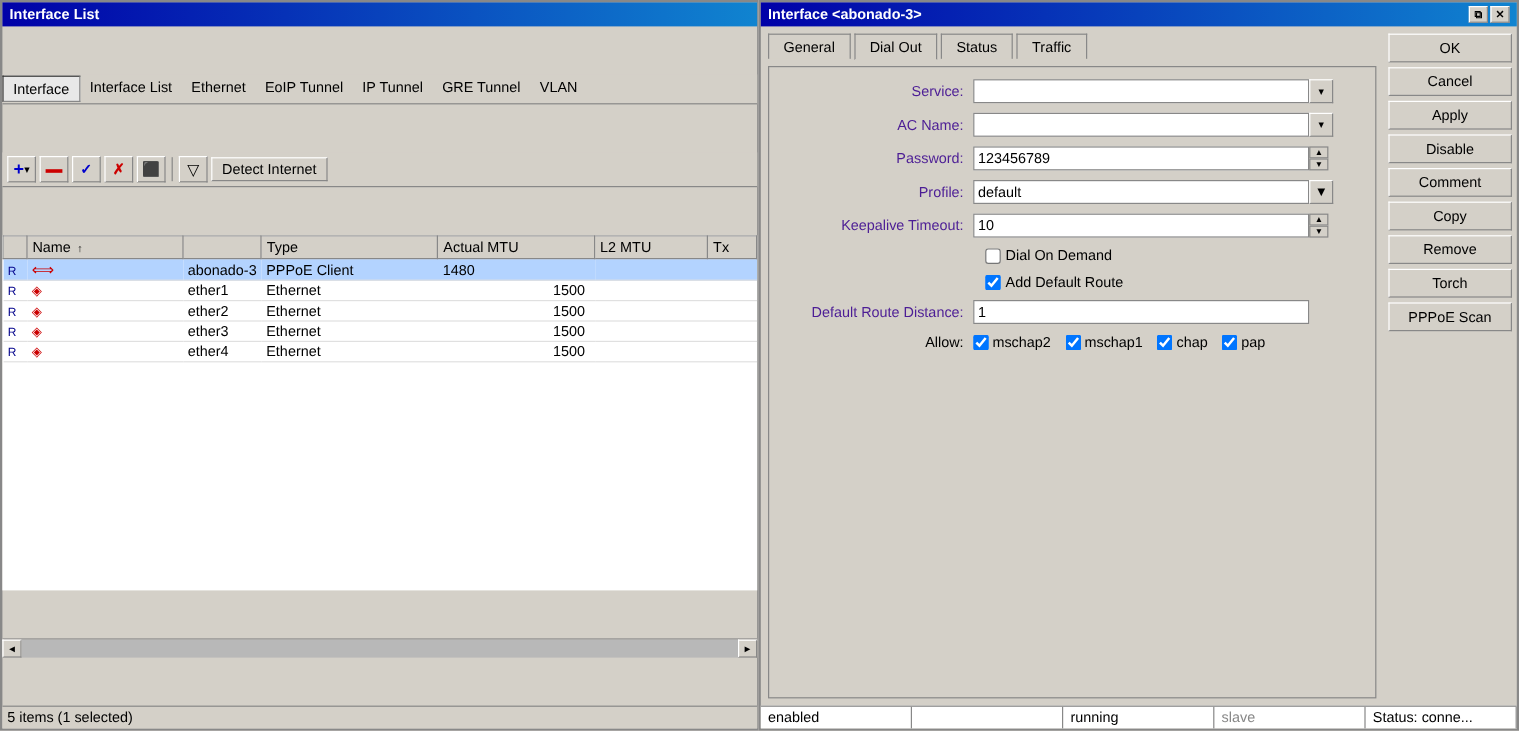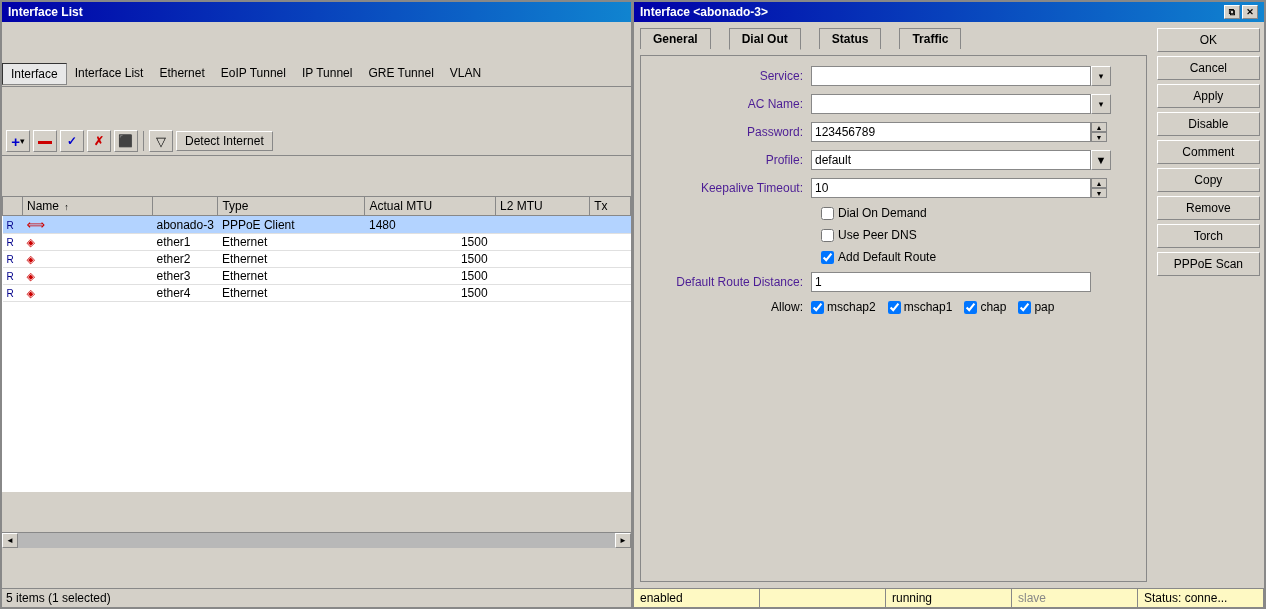--- a/index.html
+++ b/index.html
@@ -188,23 +188,22 @@
 
     .form-area {
       flex: 1;
       display: flex;
       flex-direction: column;
       padding: 6px;
     }
 
     .tabs {
       display: flex;
-      gap: 18px;
+      gap: 3px;
       margin-bottom: 6px;
-      font-weight: bold;
     }
 
     .tab {
       padding: 3px 12px;
       background: #d4d0c8;
       border: 1px solid #888;
       border-bottom: none;
       cursor: pointer;
       font-size: 12px;
     }
@@ -328,21 +327,21 @@
       border-left-color: #fff;
       cursor: pointer;
       text-align: center;
       min-width: 80px;
       font-size: 12px;
     }
 
     .bottom-status {
       display: flex;
       border-top: 1px solid #888;
-      background: #fef9c3;
+      background: #ffffff;
     }
 
     .status-cell {
       padding: 2px 6px;
       border-right: 1px solid #888;
       flex: 1;
       font-size: 12px;
     }
 
     .status-cell.disabled-btn {
@@ -546,24 +545,20 @@
               <div class="input-spin-btn">▼</div>
             </div>
           </div>
         </div>
 
         <div class="checkbox-row">
           <input type="checkbox" id="dial-on-demand" style="">
           <label for="dial-on-demand">Dial On Demand</label>
         </div>
 
-        <div class="checkbox-row">
-          <input type="checkbox" id="use-peer-dns" style="">
-          <label for="use-peer-dns">Use Peer DNS</label>
-        </div>
 
         <div class="checkbox-row">
           <input type="checkbox" id="add-default-route" checked="" style="">
           <label for="add-default-route">Add Default Route</label>
         </div>
 
         <div class="form-row">
           <div class="form-label">Default Route Distance:</div>
           <input type="text" class="form-input" id="distance-input" value="1" style="">
         </div>

